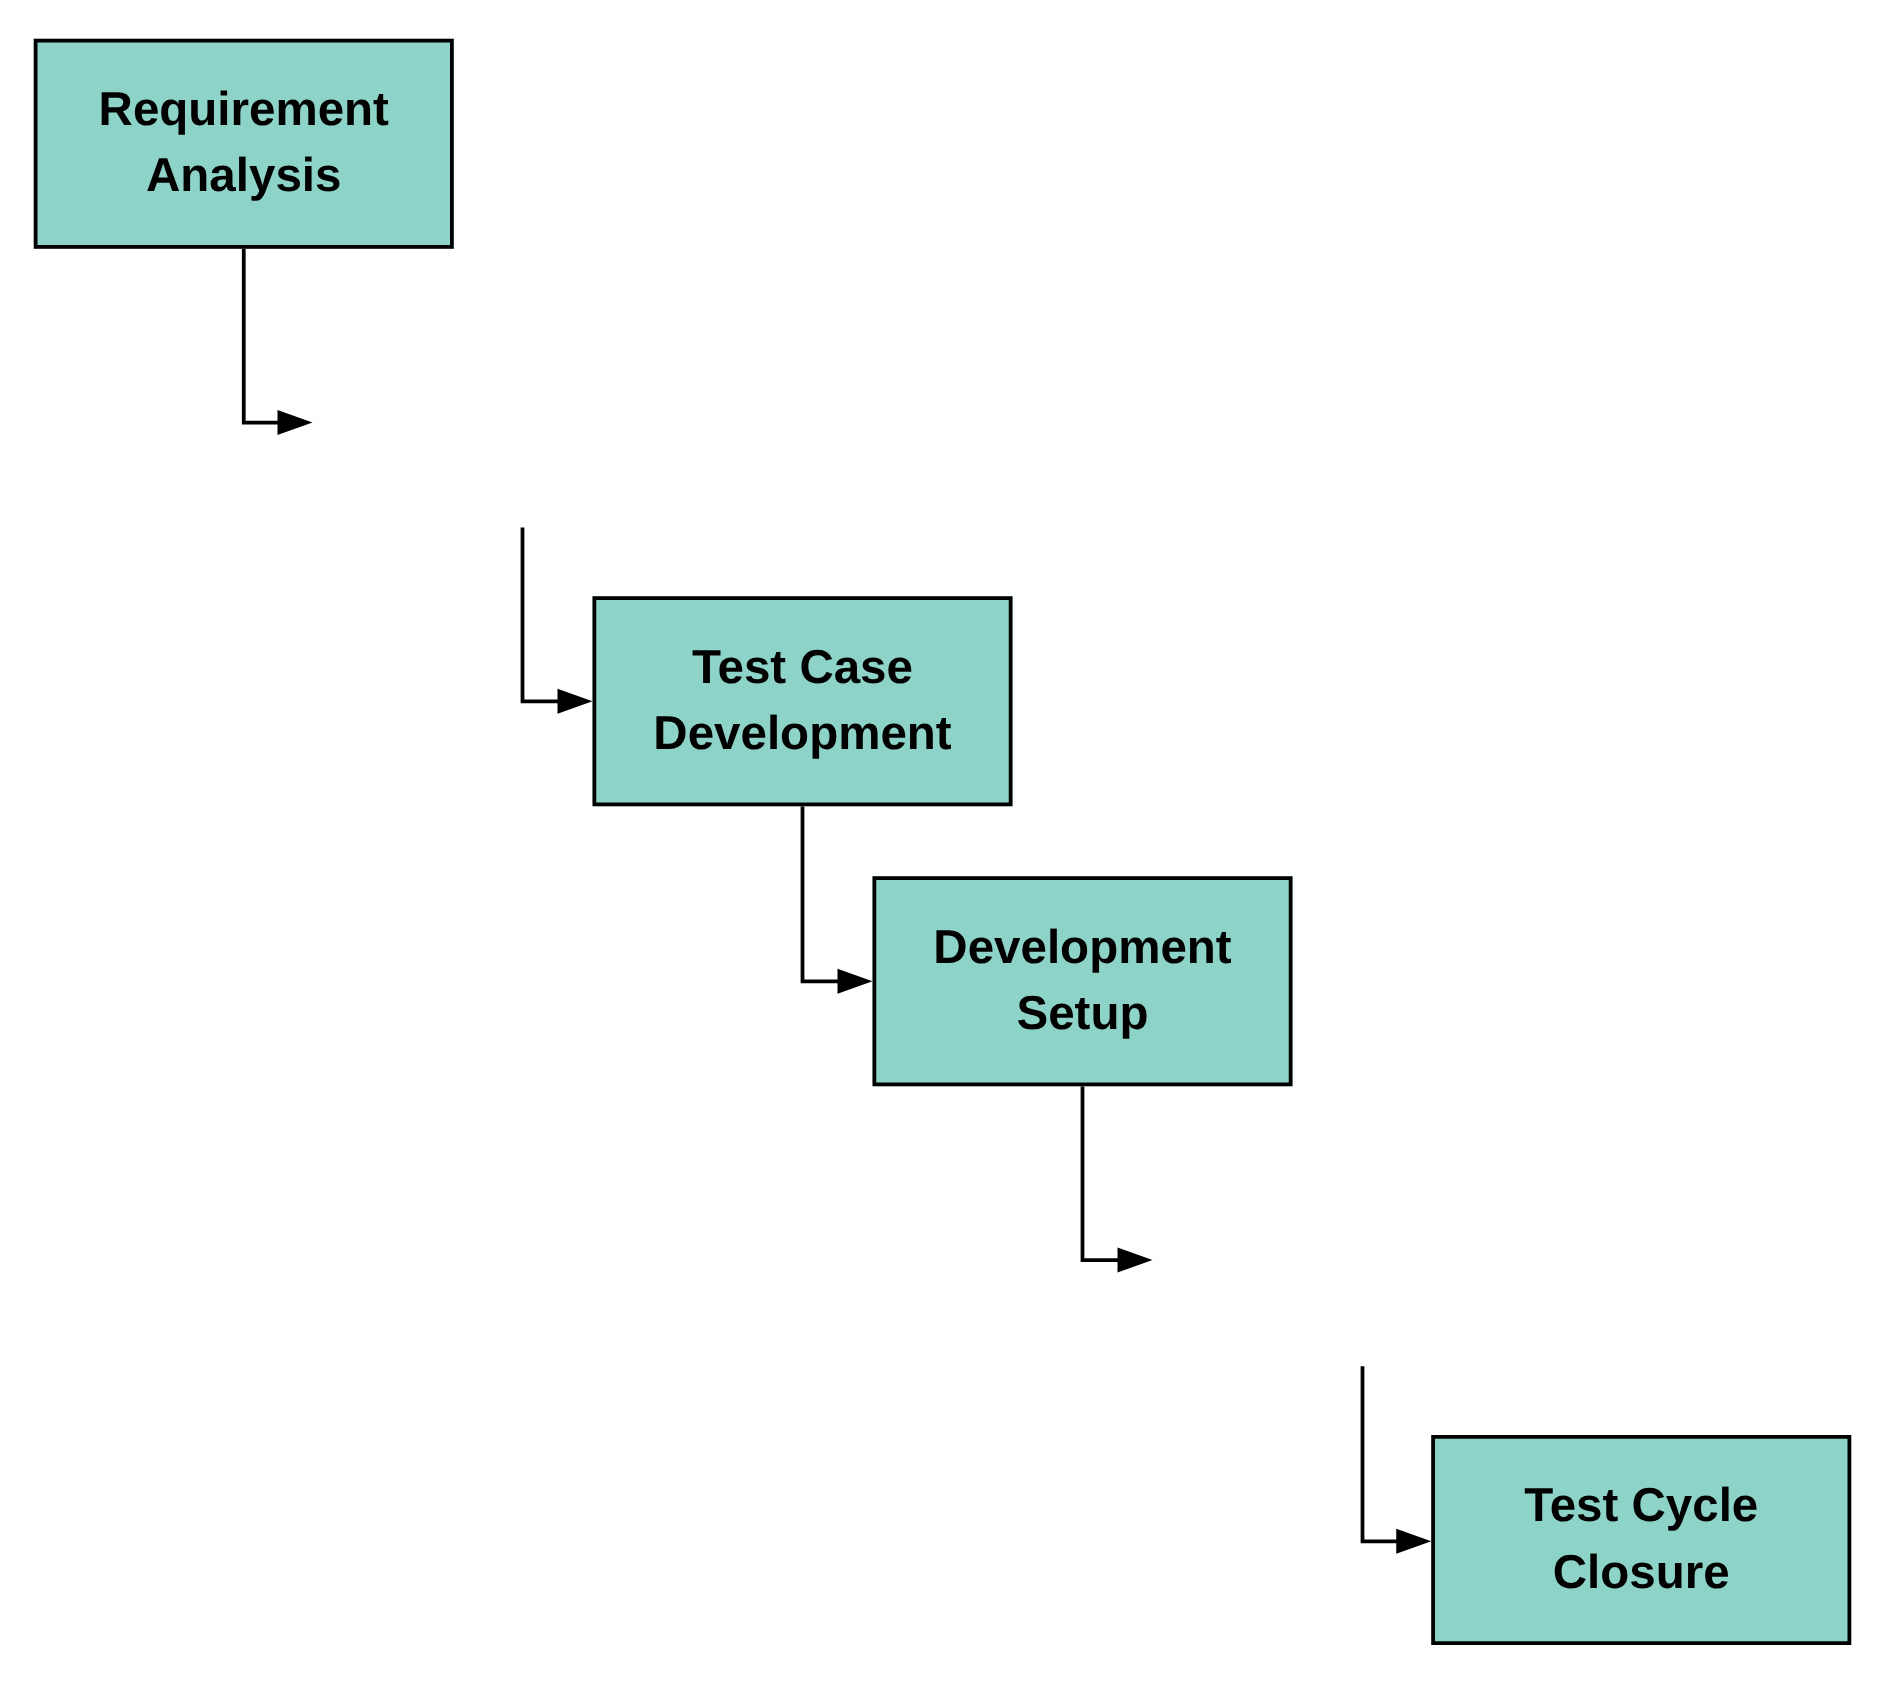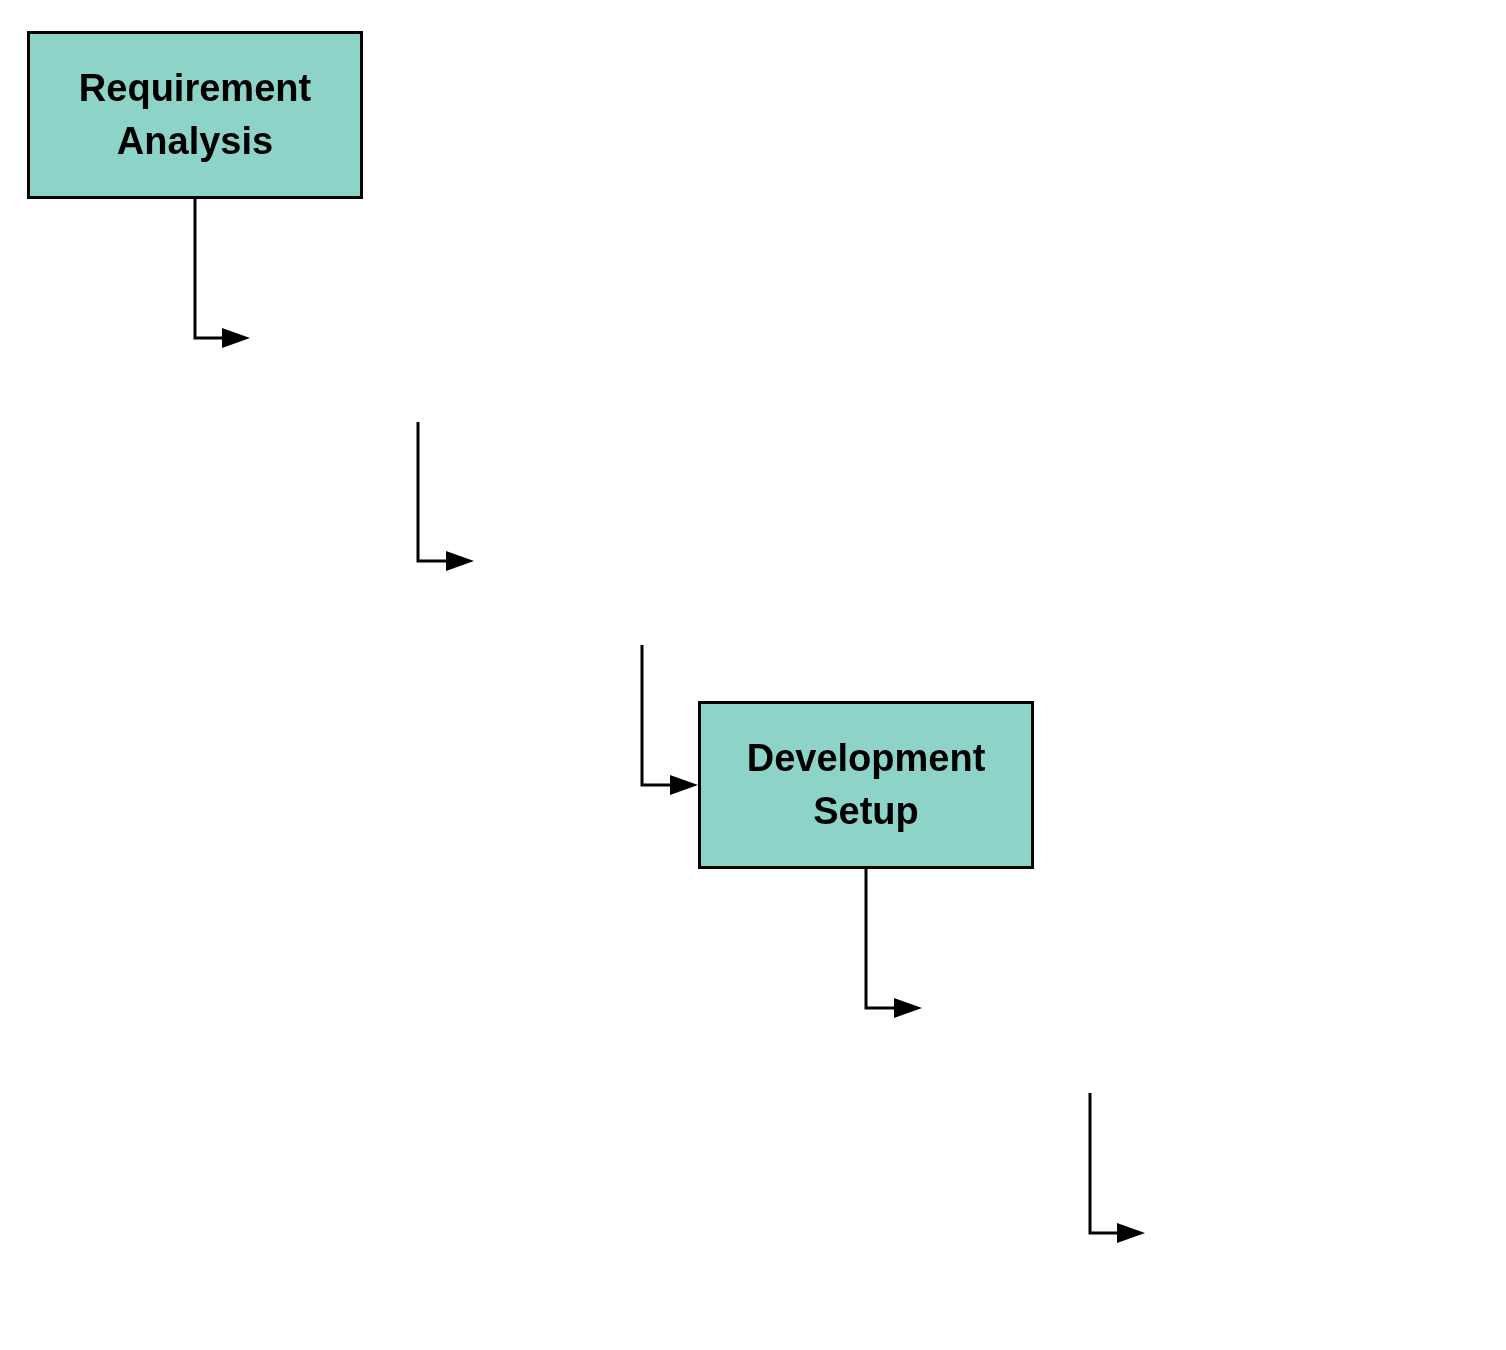--- a/index.html
+++ b/index.html
@@ -87,18 +87,26 @@
     <g>
       <path class="edge-line" d="M1090 1093 L1090 1233 L1120 1233"></path>
       <polygon class="edge-head" points="1145,1233 1117,1223 1117,1243"></polygon>
     </g>
   </svg>
 
   <div class="node n0">
     <span class="label">Requirement
 Analysis</span>
   </div>
+  <div class="node n2">
+    <span class="label">Test Case
+Development</span>
+  </div>
   <div class="node n3">
     <span class="label">Development
 Setup</span>
+  </div>
+  <div class="node n5">
+    <span class="label">Test Cycle
+Closure</span>
   </div>
 
 </div>
 
 </body></html>

